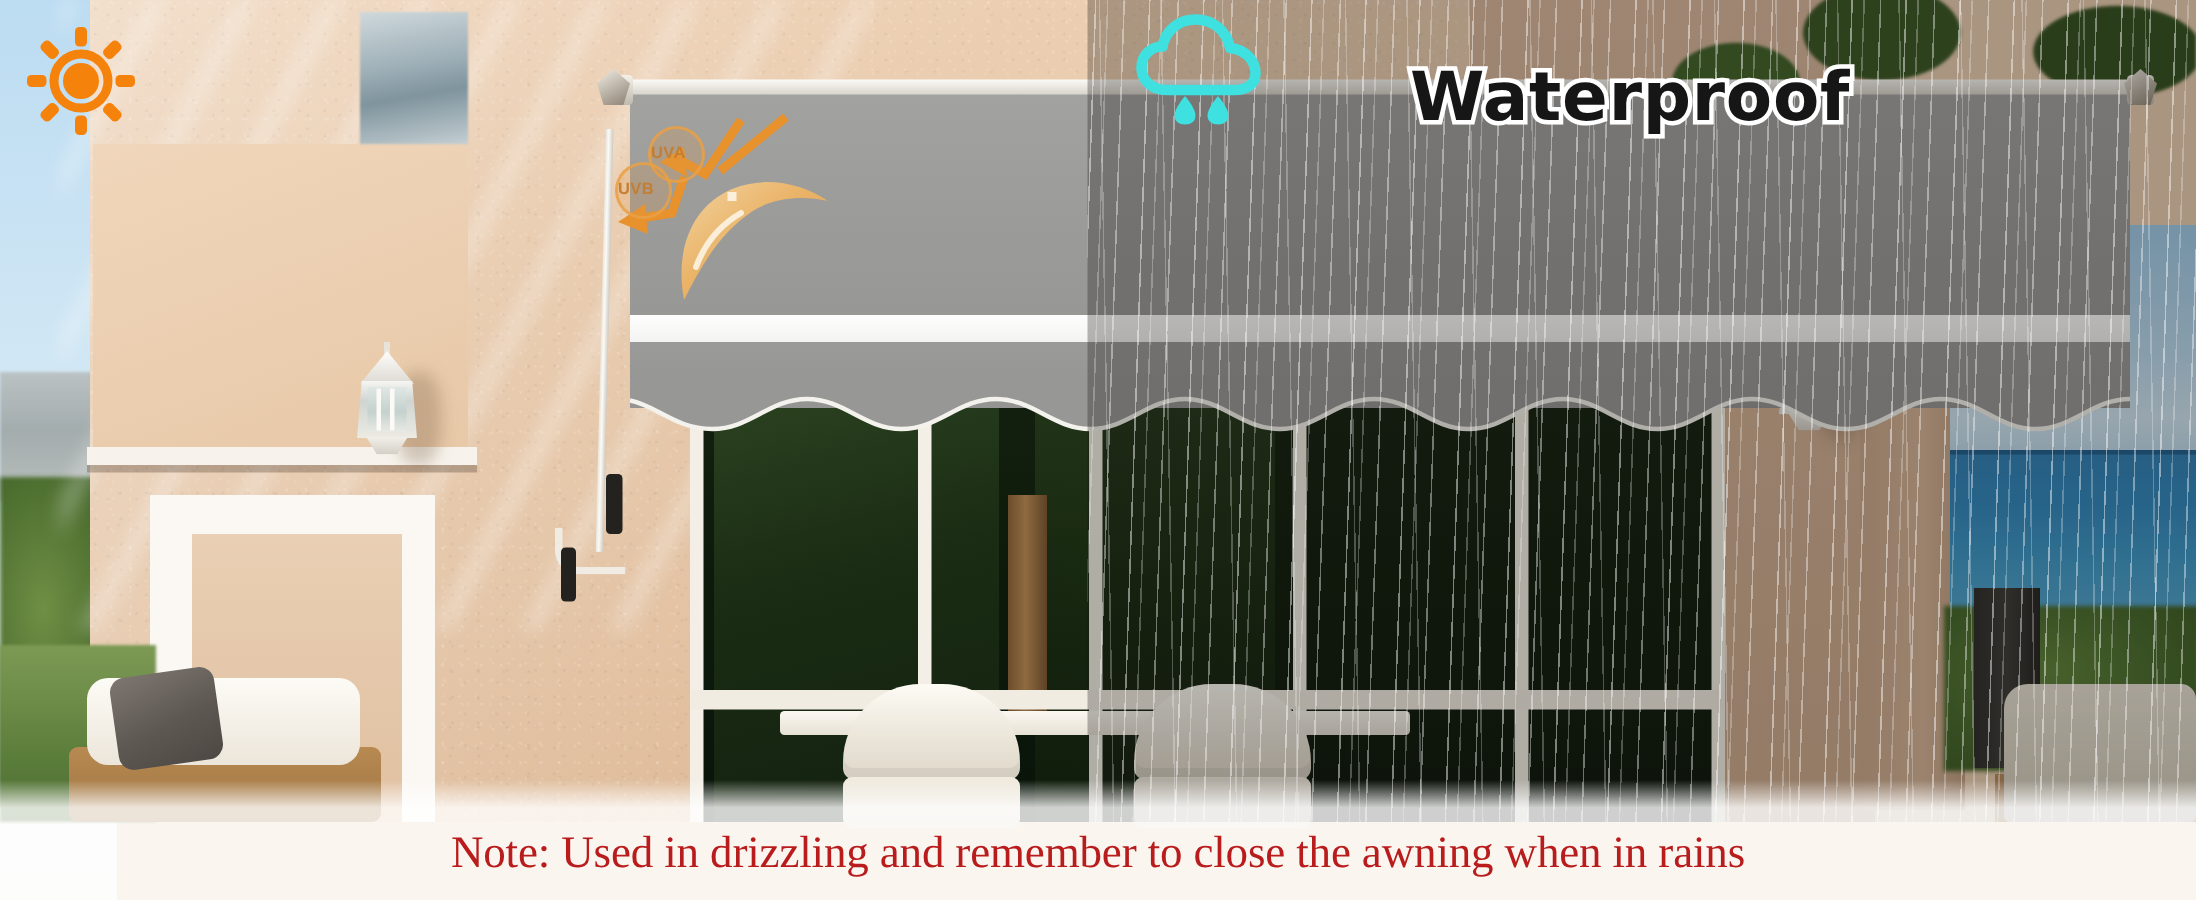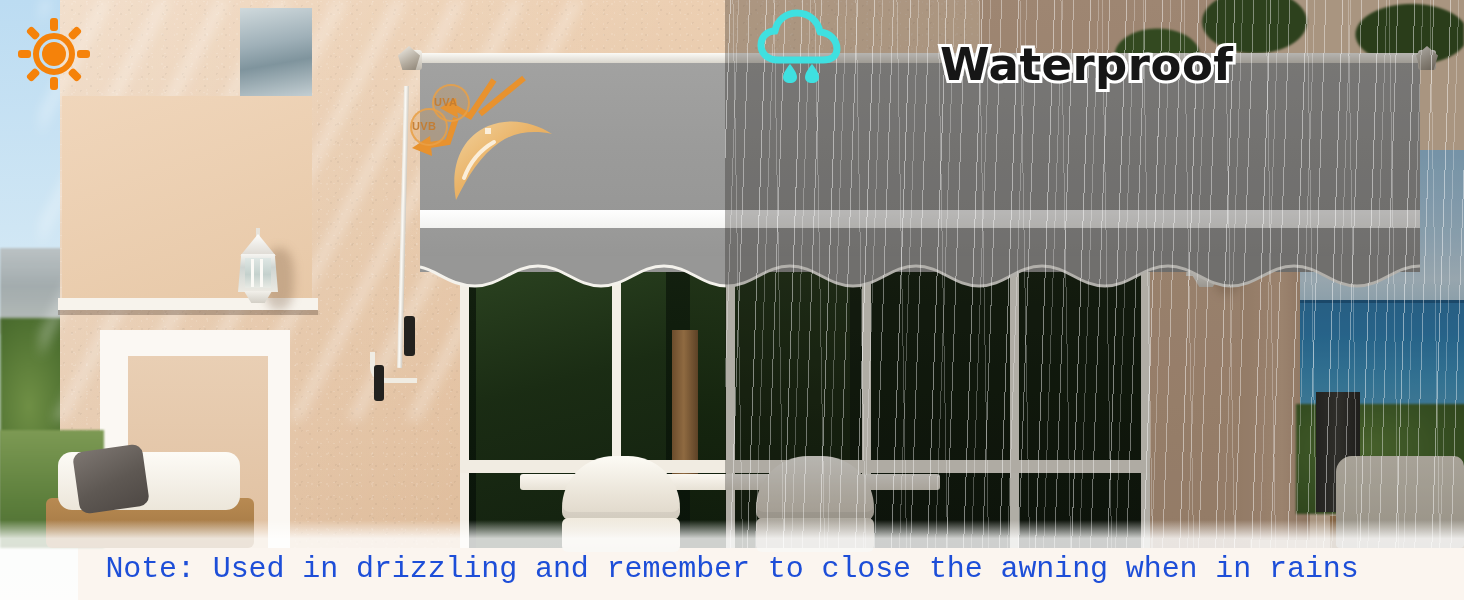--- a/index.html
+++ b/index.html
@@ -339,22 +339,22 @@
   #sun-icon{left:18px;top:18px;width:72px;height:72px;}
   #rain-icon{left:756px;top:8px;width:88px;height:76px;}
 
   
   .note-bar{
     position:absolute;left:0;bottom:0;width:1464px;height:62px;
     background:rgba(255,255,255,.80);
     display:flex;align-items:center;justify-content:center;
   }
   .note-text{
-    font-family:Liberation Mono, monospace;
-    font-size:30px;color:#1d4ed8;letter-spacing:-.1px;white-space:nowrap;
+    font-family:Liberation Serif, serif;
+    font-size:30px;color:#b91c1c;letter-spacing:-.1px;white-space:nowrap;
   }
   .note-fade{
     position:absolute;left:0;bottom:62px;width:1464px;height:18px;
     background:linear-gradient(180deg,rgba(255,255,255,0) 0%,rgba(255,255,255,.78) 100%);
   }
 </style>
 </head>
 <body>
 
 <div id="stage">

